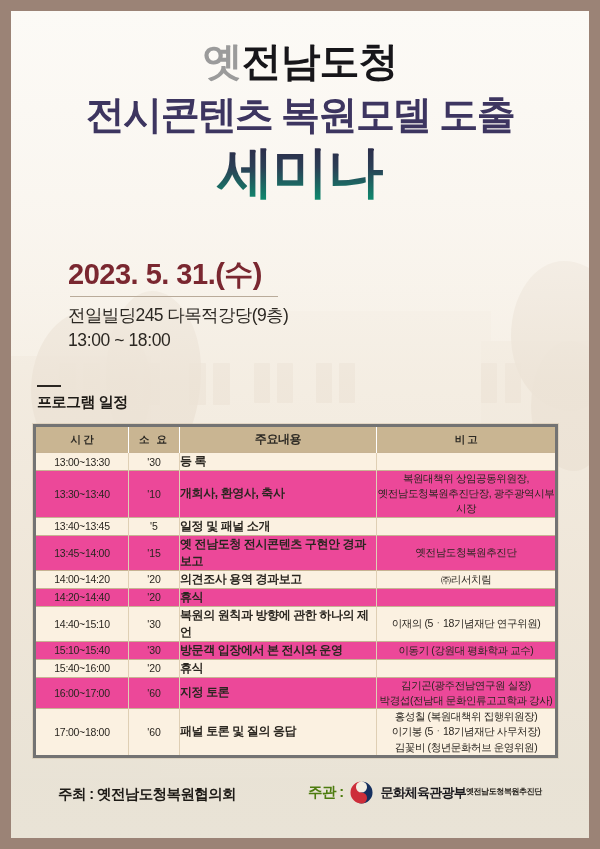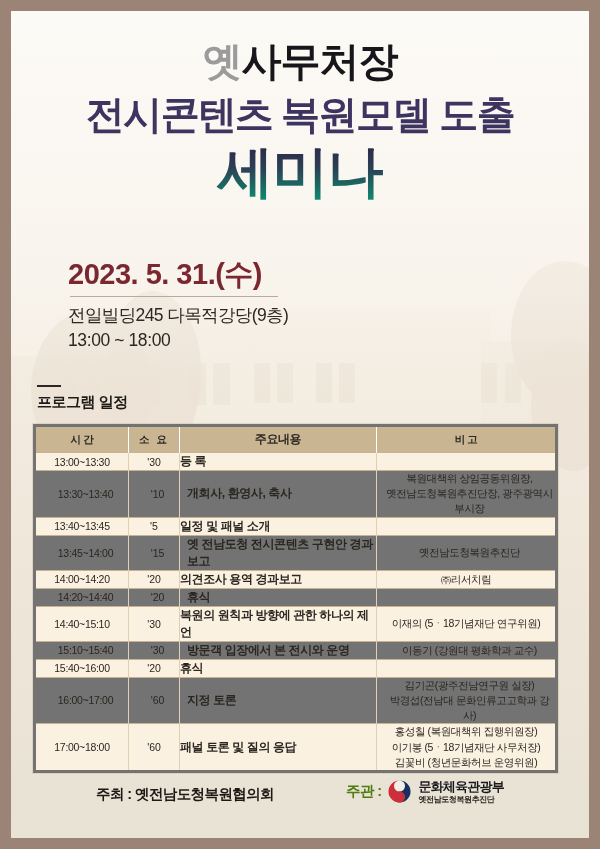--- a/index.html
+++ b/index.html
@@ -52,38 +52,38 @@
   
   .tbl{position:absolute;left:22px;top:413px;width:525px;
     border:3px solid #737373;border-collapse:collapse;table-layout:fixed;
     box-shadow:0 0 0 1px rgba(199,179,147,.35);}
   .tbl th,.tbl td{padding:0;vertical-align:middle;}
   thead th{background:#c9b592;color:#2d2a24;font-size:12.5px;font-weight:700;
     letter-spacing:2px;height:25px;border-right:1px solid #ffffff;}
   thead th:last-child{border-right:none;}
   tbody tr{border-top:1px solid #c7b393;}
   tbody tr.odd td{background:#fbf1e1;}
-  tbody tr.even td{background:#737373;padding-left:7px;}
+  tbody tr.even td{background:#ec4899;}
   tbody td{border-right:1px solid #dfcfb4;font-size:11px;color:#2a2620;}
   tbody td:last-child{border-right:none;}
   .c-time{width:92px;text-align:center;letter-spacing:-.3px;font-size:10.5px;}
   .c-dur{width:50px;text-align:center;font-size:10.5px;}
   .c-main{width:196px;text-align:left;padding-left:14px;font-weight:700;
     font-size:12px;letter-spacing:-.4px;}
   .c-note{text-align:center;font-size:10.5px;letter-spacing:-.4px;line-height:1.45;
     padding:5px 4px;}
   .c-note span{display:block;}
   
   .footer{position:absolute;left:0;bottom:34px;width:100%;
     display:flex;justify-content:center;align-items:flex-end;gap:72px;}
   .f-host{font-size:14.5px;font-weight:900;color:#1d1a16;letter-spacing:-.6px;}
   .f-org{display:flex;align-items:center;gap:7px;}
   .f-org-label{font-size:14.5px;font-weight:900;color:#4d7c0f;letter-spacing:-.6px;}
   .taegeuk{width:23px;height:23px;flex:0 0 23px;}
-  .f-minwrap{display:flex;flex-direction:column;line-height:1.05;}
+  .f-minwrap{display:flex;flex-direction:row;line-height:1.05;}
   .f-min{font-size:13px;font-weight:900;color:#17161a;letter-spacing:-.8px;}
   .f-sub{font-size:8px;font-weight:700;color:#2a2620;letter-spacing:-.4px;margin-top:2px;}
 </style>
 </head>
 <body>
 
 <div class="poster">
 
   <div class="bg-photo">
     <div class="bg-sky"></div>
@@ -105,21 +105,21 @@
     <div class="tree" style="left:20px;top:300px;width:120px;height:160px;"></div>
     <div class="tree" style="left:95px;top:280px;width:95px;height:170px;"></div>
     <div class="tree" style="left:500px;top:250px;width:110px;height:150px;"></div>
     <div class="tree" style="left:520px;top:330px;width:80px;height:130px;"></div>
     <div class="ground"></div>
     <div class="veil"></div>
   </div>
 
   <div class="titleblock">
     <div class="t-line1">
-      <span class="t-old">옛</span><span class="t-dark">사무처장</span>
+      <span class="t-old">옛</span><span class="t-dark">전남도청</span>
     </div>
     <div class="t-line2">
       <span>전시</span><span class="t-small">콘텐츠</span>
       <span>복원</span><span class="t-small">모델</span>
       <span>도출</span>
     </div>
     <div class="t-line3">세미나</div>
   </div>
 
   <div class="info">

